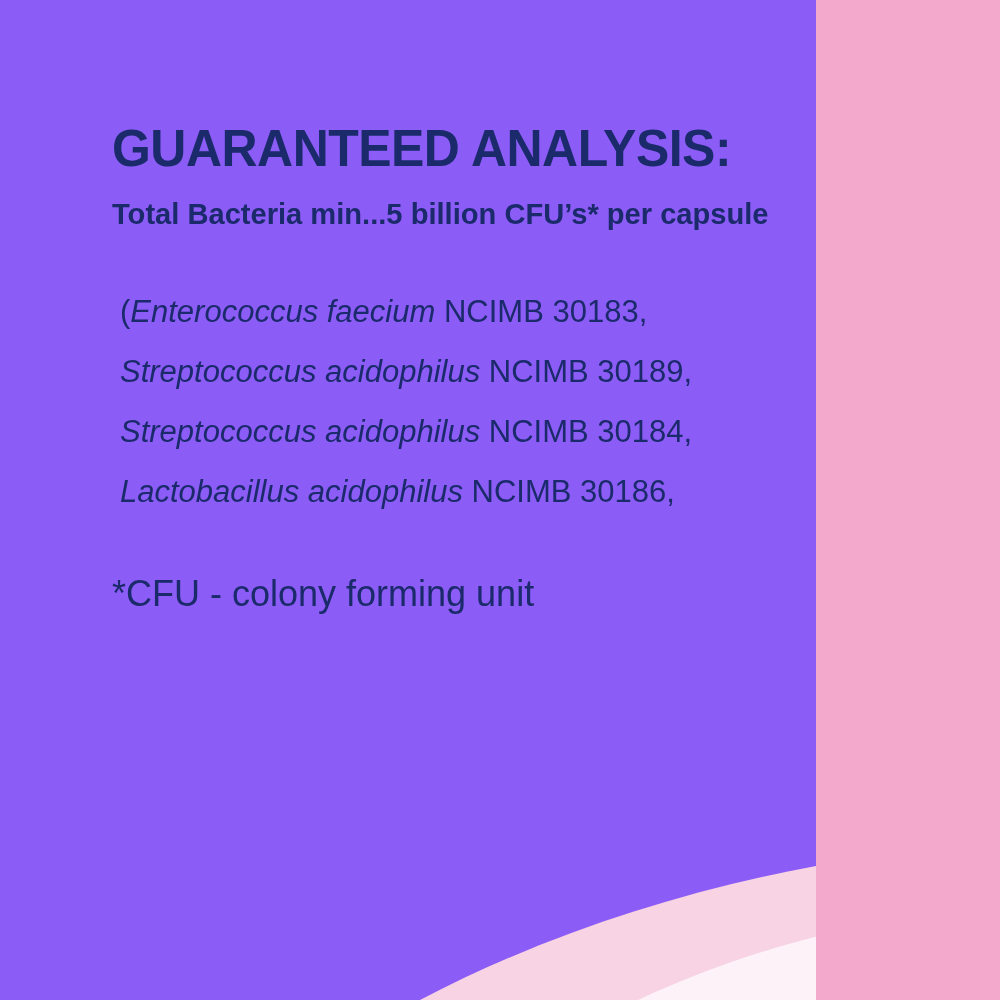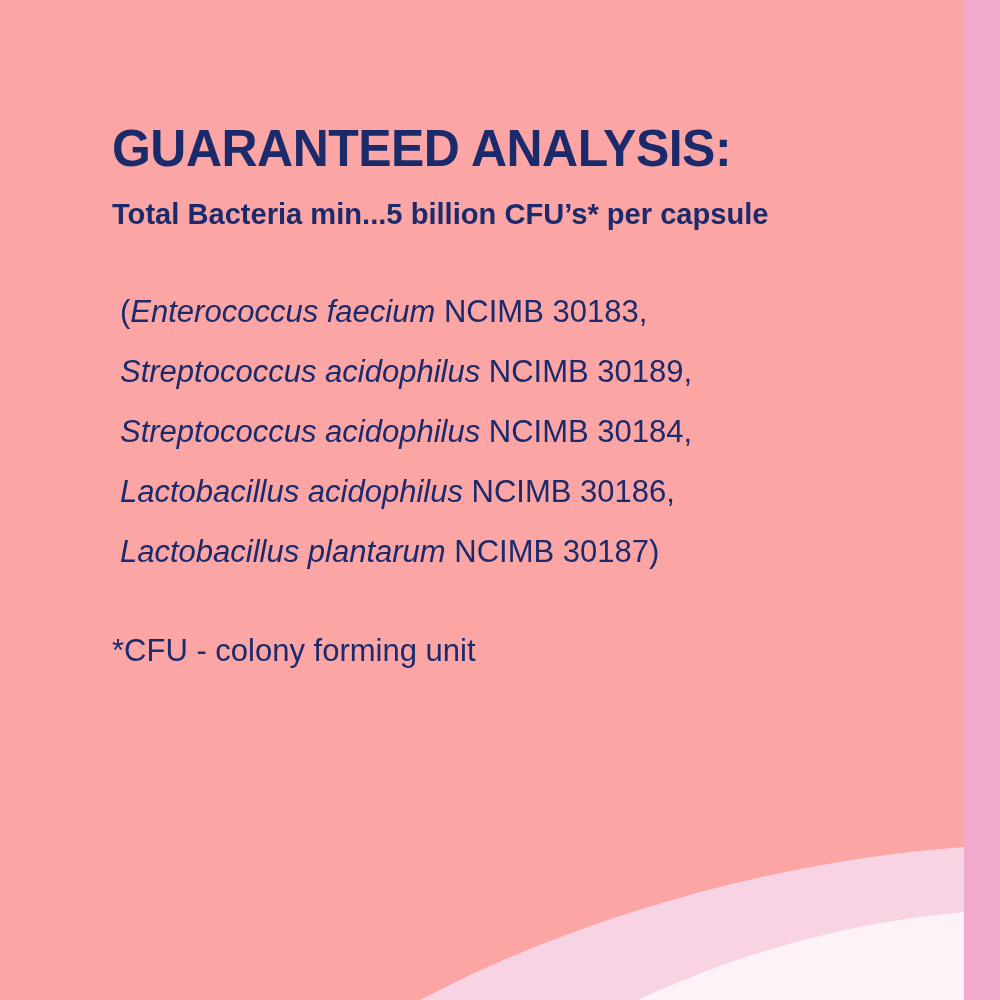--- a/index.html
+++ b/index.html
@@ -10,23 +10,23 @@
   body {
     width: 1000px;
     height: 1000px;
     background: #F2A9CB;
     font-family: "Liberation Sans", sans-serif;
     overflow: hidden;
   }
 
   #label-panel {
     position: relative;
-    width: 964px;
+    width: 816px;
     height: 1000px;
-    background: #fca5a5;
+    background: #8b5cf6;
     overflow: hidden;
   }
 
   
   #wave-decoration {
     position: absolute;
     left: 0;
     top: 0;
     width: 1000px;
     height: 1000px;
@@ -83,21 +83,21 @@
 
   .species-name {
     font-style: italic;
   }
 
   .species-code {
     font-style: normal;
   }
 
   #footnote {
-    font-size: 31px;
+    font-size: 36px;
     color: #1A2A6B;
     margin: 0;
     padding-top: 43px;
     white-space: nowrap;
   }
 </style>
 </head>
 <body>
 
 <div id="label-panel">
@@ -111,19 +111,18 @@
 
     <h1 id="heading">GUARANTEED ANALYSIS:</h1>
 
     <p id="subheading">Total Bacteria min...5 billion CFU’s* per capsule</p>
 
     <ul id="species-list">
         <li class="species-line"><span>(</span><span class="species-name">Enterococcus faecium</span><span class="species-code"> NCIMB 30183,</span></li>
         <li class="species-line"><span class="species-name">Streptococcus acidophilus</span><span class="species-code"> NCIMB 30189,</span></li>
         <li class="species-line"><span class="species-name">Streptococcus acidophilus</span><span class="species-code"> NCIMB 30184,</span></li>
         <li class="species-line"><span class="species-name">Lactobacillus acidophilus</span><span class="species-code"> NCIMB 30186,</span></li>
-        <li class="species-line"><span class="species-name">Lactobacillus plantarum</span><span class="species-code"> NCIMB 30187)</span></li>
       </ul>
 
     <p id="footnote">*CFU - colony forming unit</p>
 
   </div>
 </div>
 
 </body></html>

